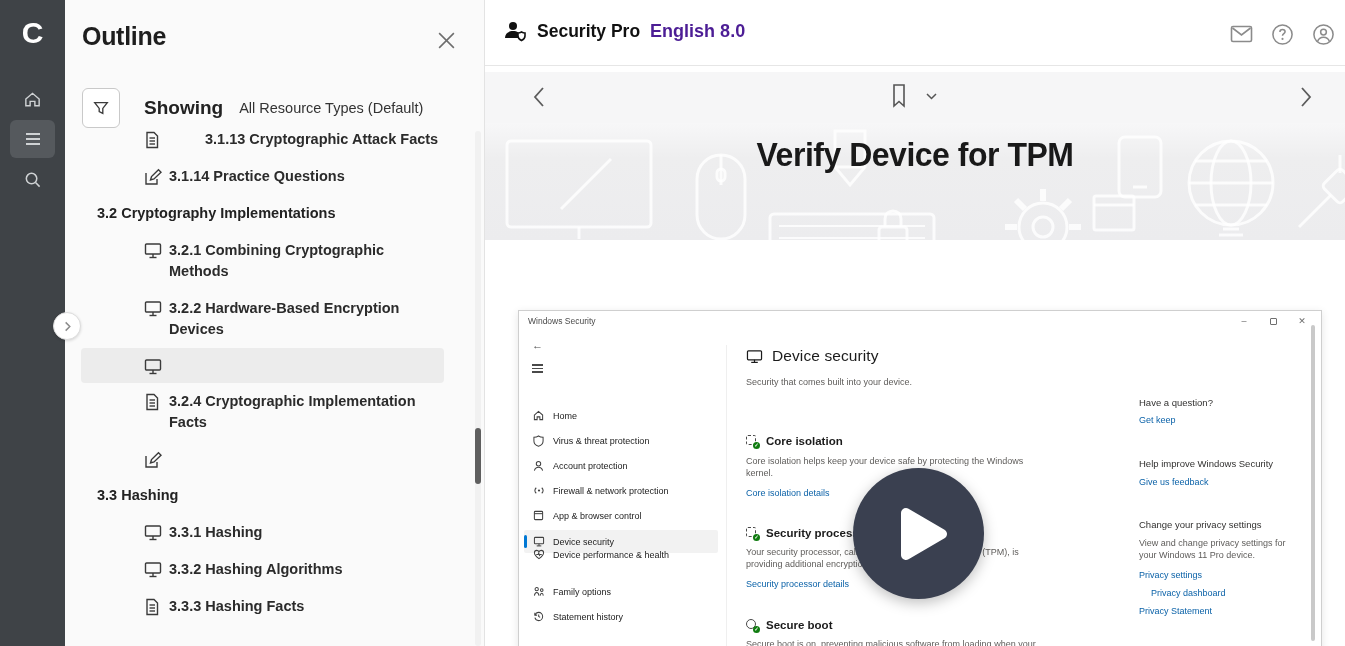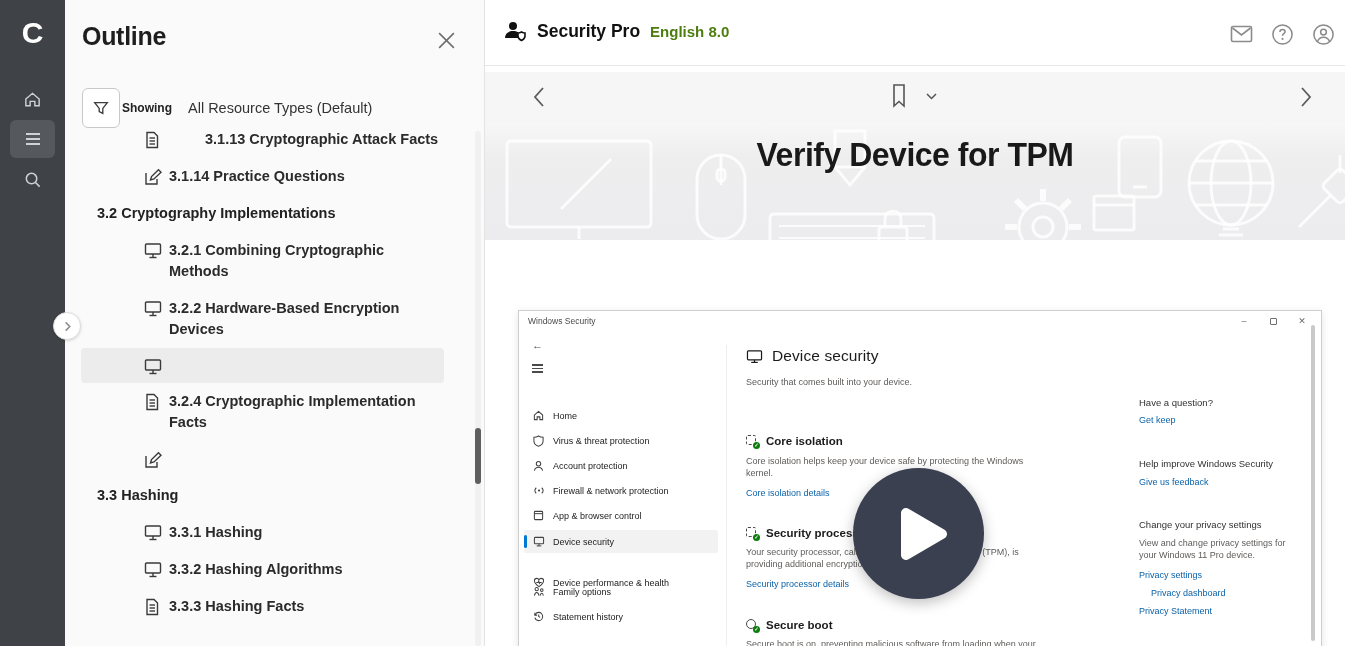--- a/index.html
+++ b/index.html
@@ -19,39 +19,39 @@
   .collapse-btn { position:absolute; left:53px; top:312px; width:28px; height:28px; border-radius:50%;
                   background:#fff; border:1px solid #ddd; box-shadow:0 1px 3px rgba(0,0,0,.15); z-index:9;
                   display:flex; align-items:center; justify-content:center; color:#8b8b8b; }
 
   
   .outline { position:absolute; left:65px; top:0; width:420px; height:646px; background:#fafafa; border-right:1px solid #e3e3e3; z-index:4; }
   .outline-title { position:absolute; left:17px; top:22px; font-size:25px; font-weight:700; color:#1e1e1e; letter-spacing:-.3px; }
   .outline-close { position:absolute; right:26px; top:28px; width:24px; height:24px; color:#6d6d6d; display:flex; align-items:center; justify-content:center; }
   .filter-row { position:absolute; left:17px; top:88px; right:14px; height:40px; display:flex; align-items:center; }
   .filter-btn { width:38px; height:40px; border:1px solid #c9c9c9; border-radius:6px; background:#fff; display:flex; align-items:center; justify-content:center; color:#3c3c3c; }
-  .filter-showing { margin-left:2px; font-size:12px; font-weight:700; color:#222; }
+  .filter-showing { margin-left:24px; font-size:19px; font-weight:700; color:#222; }
   .filter-value { margin-left:16px; font-size:14.5px; color:#333; }
   .o-list { position:absolute; left:16px; right:40px; top:131px; bottom:0; overflow:hidden; }
   .o-row { position:relative; display:flex; align-items:flex-start; padding:8px 4px 8px 63px; color:#2b2b2b; }
   .o-row .oi { flex:0 0 18px; margin-right:7px; margin-top:2px; color:#3a3a3a; }
   .o-row .ol { font-size:14.5px; font-weight:600; line-height:21px; }
   .o-row.first { margin-top:-10px;gap:36px; }
   .o-section { padding:8px 4px 8px 16px; font-size:14.5px; font-weight:700; color:#222; line-height:21px; }
   .o-row.selected { background:#ececec; border-radius:4px; }
   .o-scroll-track { position:absolute; right:3px; top:131px; bottom:0; width:6px; background:#f1f1f1; border-radius:3px; }
   .o-scroll-thumb { position:absolute; right:3px; top:428px; width:6px; height:56px; background:#5f5f5f; border-radius:3px; }
 
   
   .main { position:absolute; left:485px; top:0; width:860px; height:646px; background:#fff; }
   .app-header { position:absolute; left:0; top:0; width:860px; height:66px; background:#fff; border-bottom:1px solid #e6e6e6; }
   .brand { position:absolute; left:18px; top:20px; display:flex; align-items:center; }
   .brand-icon { color:#111; margin-right:10px; }
   .brand-title { font-size:17.5px; font-weight:700; color:#111; }
-  .brand-edition { margin-left:10px; font-size:15px; color:#4d7c0f; font-weight:600; }
+  .brand-edition { margin-left:10px; font-size:18px; color:#4c1d95; font-weight:600; }
   .hdr-icons { position:absolute; right:10px; top:22px; display:flex; gap:17px; color:#8b8b8b; }
   .hdr-icons .hbtn { width:24px; height:24px; display:flex; align-items:center; justify-content:center; }
 
   .navbar { position:absolute; left:0; top:72px; width:860px; height:51px; background:#f6f6f7; display:flex; align-items:center; }
   .nav-prev { position:absolute; left:48px; top:14px; color:#5c5c5c; }
   .nav-next { position:absolute; right:33px; top:14px; color:#5c5c5c; }
   .nav-mid { position:absolute; left:405px; top:11px; display:flex; align-items:center; gap:18px; color:#555; }
 
   .banner { position:absolute; left:0; top:123px; width:860px; height:117px; overflow:hidden;
             background:linear-gradient(180deg,#f7f7f8 0%, #eeeeef 30%, #ececee 100%); }
@@ -483,21 +483,21 @@
           <span class="wn-bar"></span>
           <span class="wni">
               <svg width="12" height="11" viewBox="0 0 13 12" fill="none" stroke="currentColor" stroke-width="1.1">
                 <rect x="1.5" y="1.5" width="10" height="7" rx="1"></rect>
                 <line x1="6.5" y1="8.5" x2="6.5" y2="10.5"></line>
                 <line x1="4" y1="10.8" x2="9" y2="10.8"></line>
               </svg>
             </span>
           <span class="wnl">Device security</span>
         </div>
-        <div class="wn-item" style="top:240px;">
+        <div class="wn-item" style="top:212px;">
           <span class="wni">
               <svg width="12" height="11" viewBox="0 0 13 12" fill="none" stroke="currentColor" stroke-width="1.1">
                 <path d="M6.5 10.5 C3 8 1.5 6 1.5 4 C1.5 2.6 2.6 1.5 4 1.5 C5 1.5 6 2 6.5 3 C7 2 8 1.5 9 1.5 C10.4 1.5 11.5 2.6 11.5 4 C11.5 6 10 8 6.5 10.5 Z"></path>
                 <polyline points="3.5,6 5.5,6 6.2,4.5 7,7 7.8,6 9.5,6"></polyline>
               </svg>
             </span>
           <span class="wnl">Device performance &amp; health</span>
         </div>
         <div class="wn-item" style="top:249px;">
           <span class="wni">

